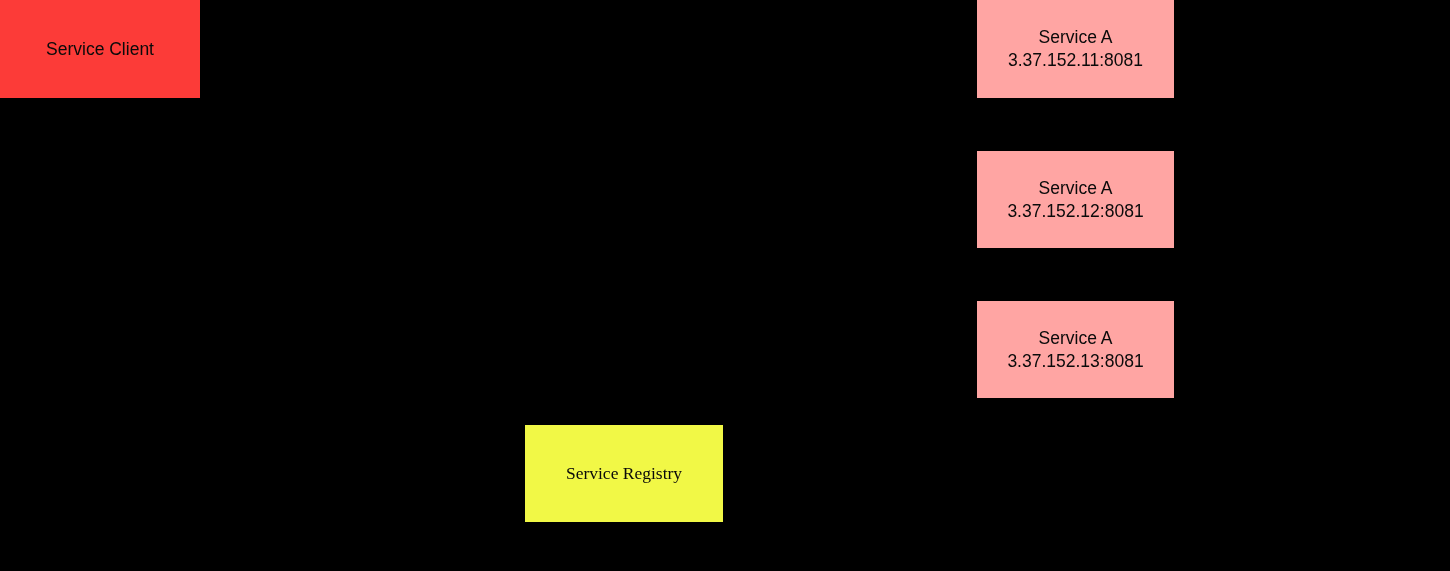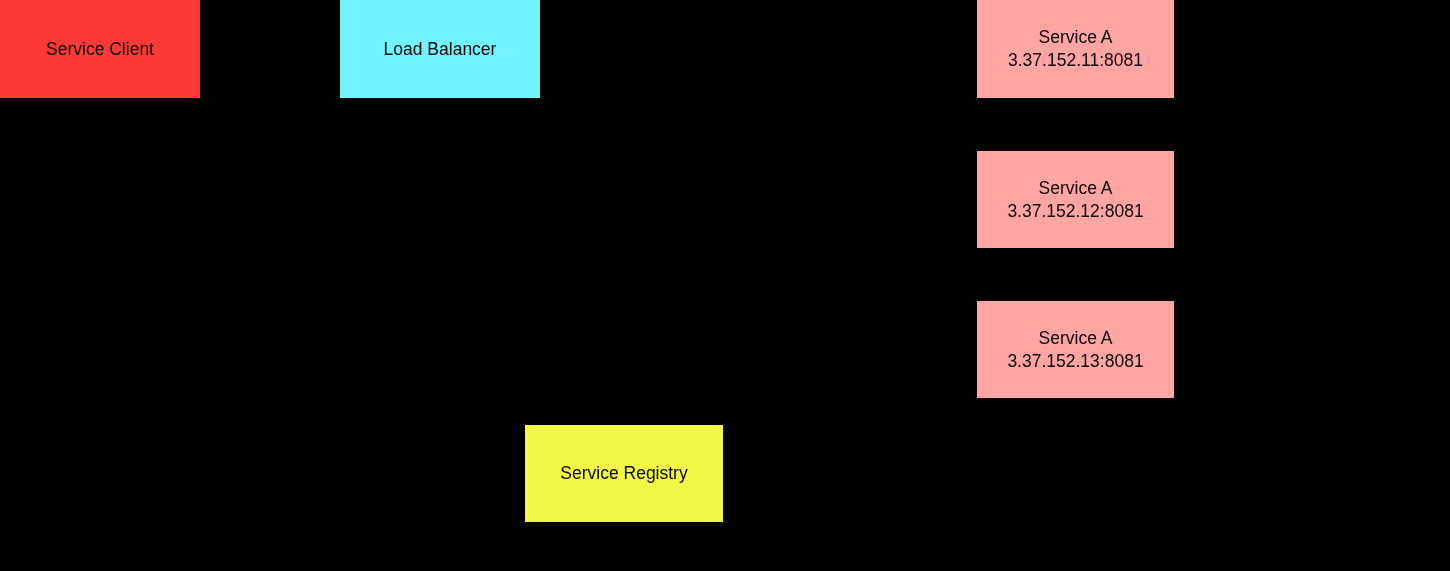--- a/index.html
+++ b/index.html
@@ -40,36 +40,33 @@
 </style>
 </head>
 <body>
 
 <div class="canvas">
 
   <div class="node node--service-client" style="background: rgb(252, 59, 56);">
     <span class="node-label">Service Client</span>
   </div>
 
-  <div class="node node--load-balancer" style="background: rgb(114, 244, 252);">
-    <span class="node-label">Load Balancer</span>
-  </div>
 
   <div class="node node--service-a-1" style="background: rgb(255, 165, 163);">
     <span class="node-label">Service A</span>
     <span class="node-address">3.37.152.11:8081</span>
   </div>
 
   <div class="node node--service-a-2" style="background: rgb(255, 165, 163);">
     <span class="node-label">Service A</span>
     <span class="node-address">3.37.152.12:8081</span>
   </div>
 
   <div class="node node--service-a-3" style="background: rgb(255, 165, 163);">
     <span class="node-label">Service A</span>
     <span class="node-address">3.37.152.13:8081</span>
   </div>
 
-  <div class="node node--service-registry" style="background: rgb(241, 248, 70);">
+  <div class="node node--service-registry" style="background: rgb(241, 248, 70); font-family: Liberation Serif, serif;">
     <span class="node-label">Service Registry</span>
   </div>
 
 </div>
 
 </body></html>

